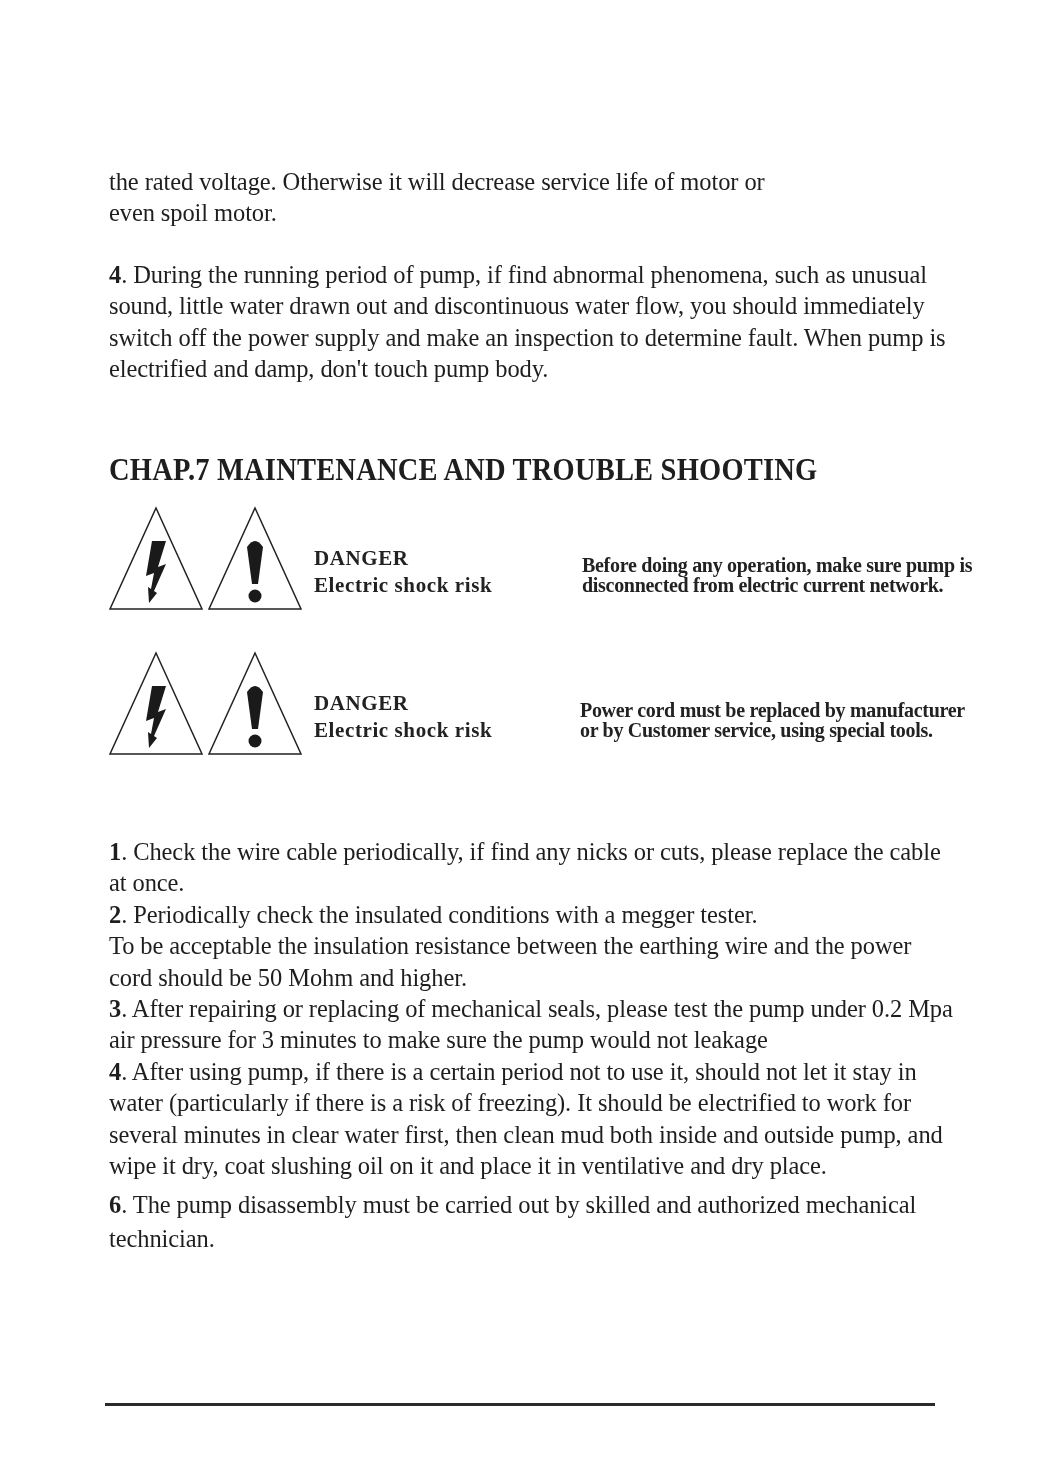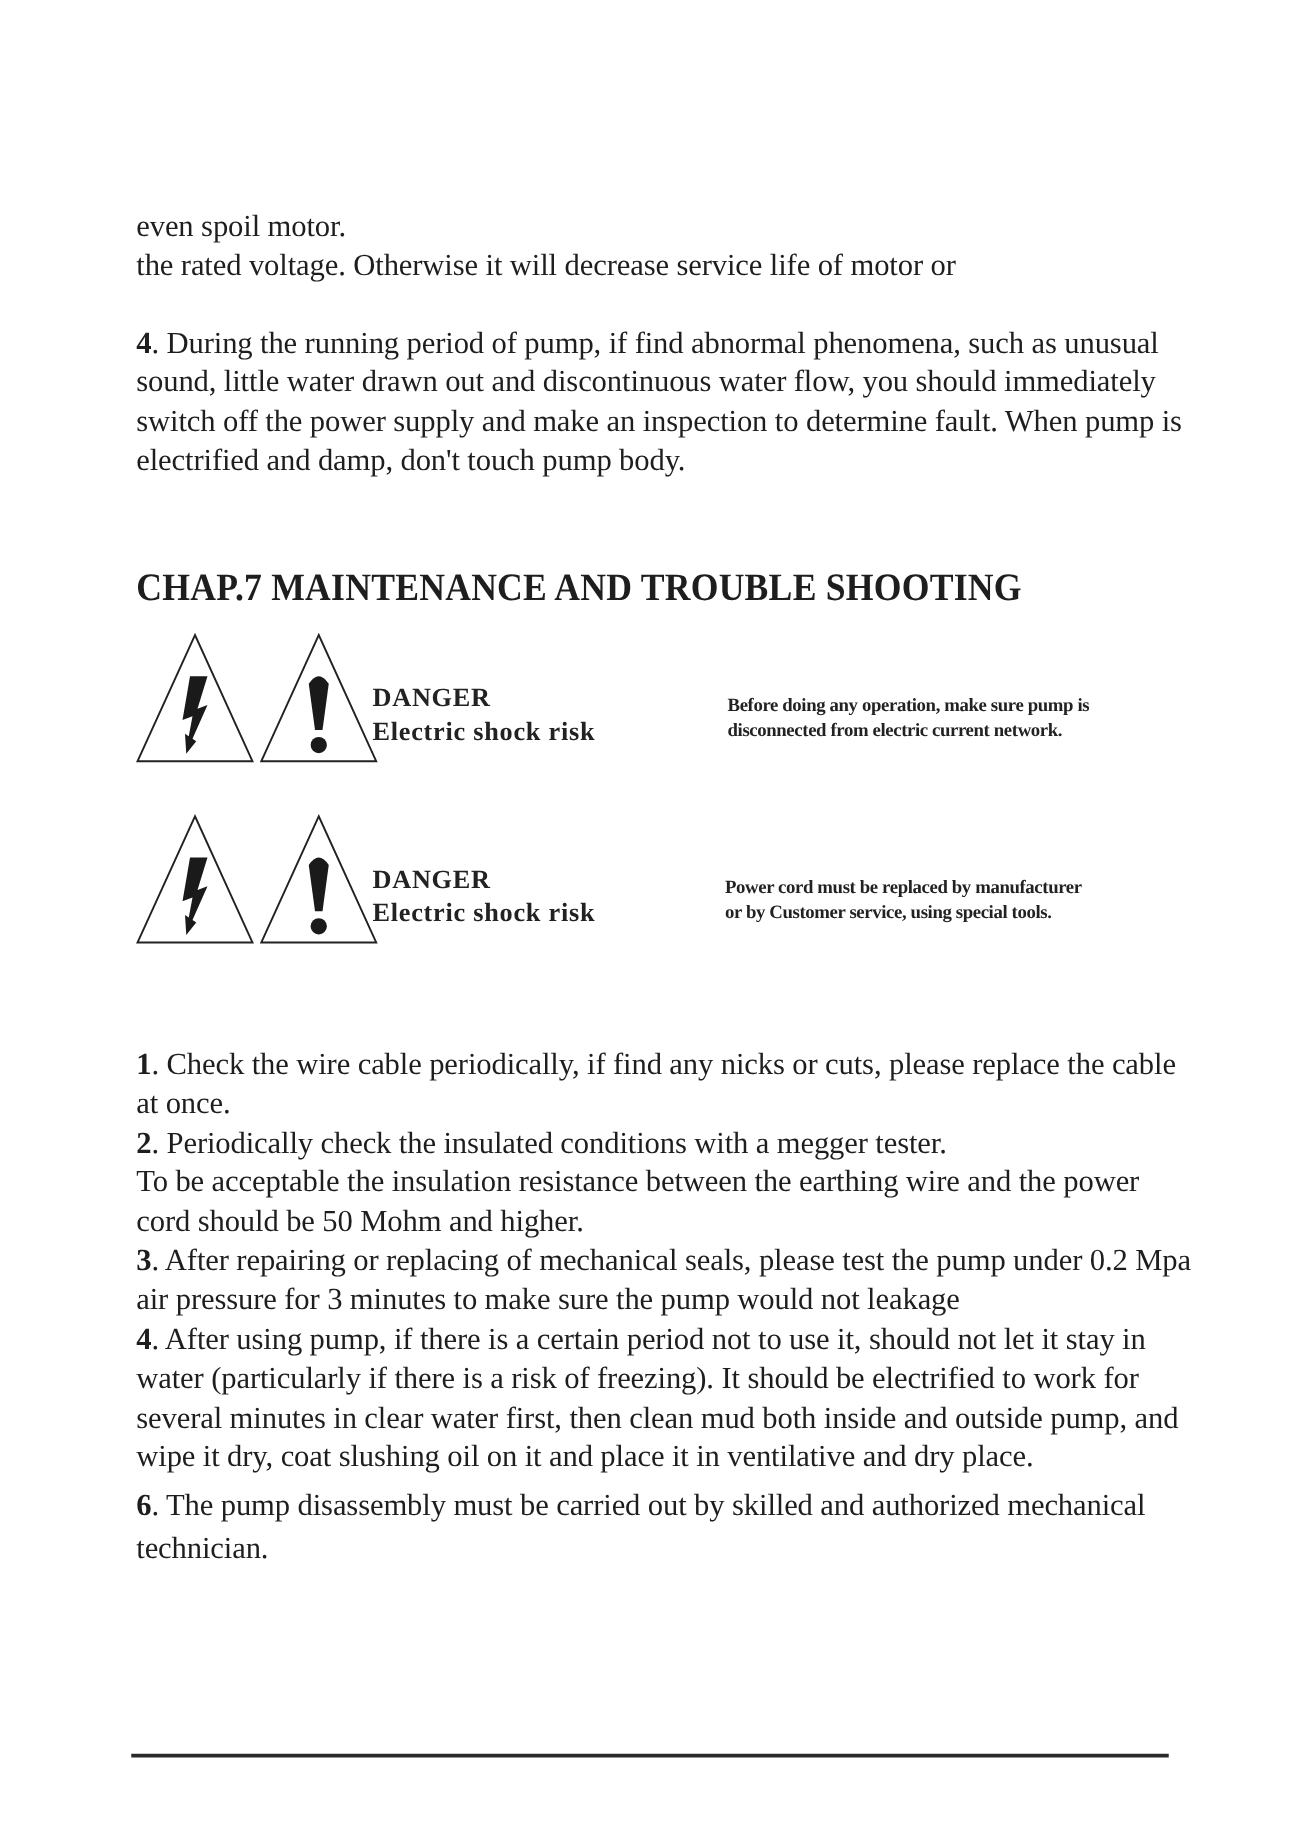--- a/index.html
+++ b/index.html
@@ -17,41 +17,41 @@
   .heading {
     position: absolute; left: 109px; top: 452px; margin: 0;
     font-family: "Liberation Serif", "DejaVu Serif", serif;
     font-weight: bold; font-size: 31px; letter-spacing: 0.2px;
     color: #1e1e1e; white-space: nowrap;
     transform: scaleX(0.92); transform-origin: left center;
   }
   .warn-row { position: absolute; left: 108px; width: 850px; height: 110px; }
   .tri { position: absolute; top: 0; width: 96px; height: 106px; }
   .danger-label {
-    position: absolute; left: 190px; top: 40px;
+    position: absolute; left: 206px; top: 40px;
     font-weight: bold; font-size: 21px; line-height: 27px; letter-spacing: 0.6px;
     color: #222;
   }
   .danger-label div { white-space: nowrap; }
   .warn-note {
     position: absolute; top: 50px;
-    font-weight: bold; font-size: 15px; line-height: 20px; letter-spacing: -0.3px;
+    font-weight: bold; font-size: 20px; line-height: 20px; letter-spacing: -0.3px;
     color: #222; white-space: nowrap;
   }
   .rule {
     position: absolute; left: 105px; top: 1403px; width: 830px; height: 3px;
     background: #2a2a2a;
   }
 </style>
 </head>
 <body>
 
 <div class="para" style="top:166px;">
+  <div>the rated voltage. Otherwise it will decrease service life of motor or</div>
   <div>even spoil motor.</div>
-  <div>the rated voltage. Otherwise it will decrease service life of motor or</div>
 </div>
 
 <p class="para" style="top:259px; width:848px;"><b>4</b><span>. During the running period of pump, if find abnormal phenomena, such as unusual sound, little water drawn out and discontinuous water flow, you should immediately switch off the power supply and make an inspection to determine fault. When pump is electrified and damp, don't touch pump body.</span></p>
 
 <h2 class="heading">CHAP.7 MAINTENANCE AND TROUBLE SHOOTING</h2>
 
 <div class="warn-row" style="top:505px;">
   <svg class="tri" style="left:0;" viewBox="0 0 96 106">
     <polygon points="48,3 94,104 2,104" fill="none" stroke="#222" stroke-width="1.5"></polygon>
     <polygon points="44,36 58,36 50,62 58,59 46,86 49,88 41,98 40,82 43,84 46,68 38,71" fill="#1a1a1a"></polygon>

